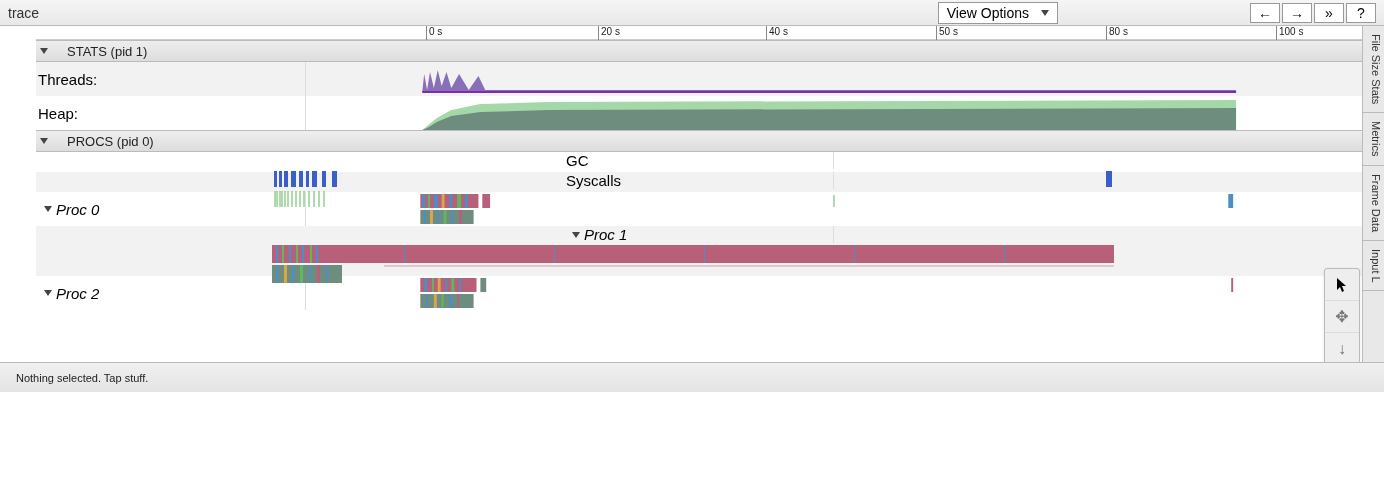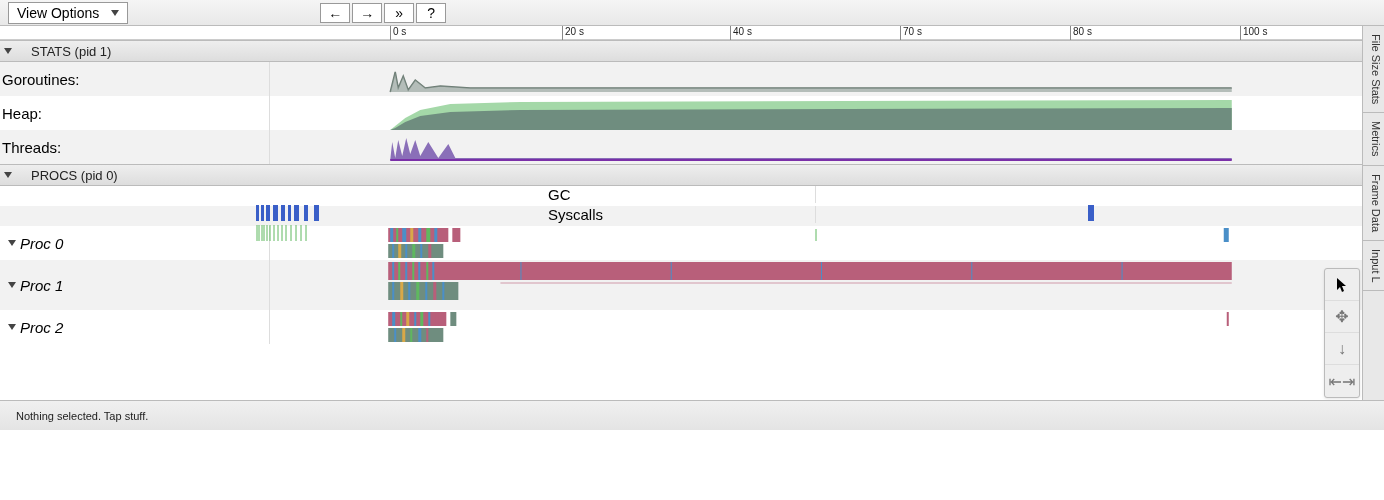--- a/index.html
+++ b/index.html
@@ -2,47 +2,48 @@
 <html><head>
 <meta charset="utf-8">
 <style>
 * { box-sizing: border-box; margin: 0; padding: 0; }
 body { font-family: -apple-system, Helvetica, Arial, sans-serif; font-size: 13px; width: 1384px; height: 500px; overflow: hidden; background: #fff; }
 .header { height: 26px; background: linear-gradient(#f5f5f5, #e8e8e8); border-bottom: 1px solid #bbb; display: flex; align-items: center; padding: 0 8px; gap: 6px; }
 .title { flex: 1; color: #333; font-size: 14px; }
 .view-opts { background: #fff; border: 1px solid #999; padding: 2px 8px; font-size: 14px; display: flex; align-items: center; gap: 12px; cursor: pointer; }
 .nav-btns { display: flex; gap: 2px; }
 .nav-btn { width: 30px; height: 20px; background: #fff; border: 1px solid #999; display: flex; align-items: center; justify-content: center; font-size: 14px; cursor: pointer; }
-.main { display: flex; height: 374px; }
+.main { display: flex; height: 336px; padding-left: 36px; }
 .content { flex: 1; position: relative; overflow: hidden; }
 .ruler { height: 14px; background: #fff; position: relative; border-bottom: 1px solid #ccc; }
 .ruler-tick { position: absolute; top: 0; font-size: 10px; color: #222; border-left: 1px solid #888; padding-left: 2px; height: 14px; }
 .section-hdr { height: 22px; background: linear-gradient(#eee, #ddd); border-top: 1px solid #bbb; border-bottom: 1px solid #bbb; display: flex; align-items: center; padding-left: 4px; font-size: 13px; color: #222; gap: 19px; }
 .row { display: flex; height: 34px; align-items: center; }
 .row.alt { background: #f2f2f2; }
 .label-col { width: 270px; padding-left: 2px; font-size: 15px; color: #000; border-right: 1px solid #ddd; height: 100%; display: flex; align-items: center; gap: 4px; }
 .label-col.proc { padding-left: 8px; font-style: italic; }
 .track { flex: 1; height: 100%; position: relative; }
 .tri { display: inline-block; width: 0; height: 0; border-left: 4px solid transparent; border-right: 4px solid transparent; border-top: 6px solid #444; }
 .right-tabs { width: 22px; background: #e8e8e8; border-left: 1px solid #bbb; display: flex; flex-direction: column; }
 .vtab { flex: 0 0 auto; writing-mode: vertical-rl; text-orientation: mixed; padding: 8px 2px; font-size: 11px; color: #333; border-bottom: 1px solid #bbb; text-align: center; cursor: pointer; }
 .footer { height: 30px; background: linear-gradient(#f0f0f0, #e4e4e4); border-top: 1px solid #bbb; display: flex; align-items: center; padding-left: 16px; font-size: 11px; color: #222; }
 .tool-palette { position: absolute; right: 2px; top: 242px; width: 36px; background: #eee; border: 1px solid #bbb; border-radius: 3px; display: flex; flex-direction: column; box-shadow: 0 1px 3px rgba(0,0,0,0.1); }
 .tool-btn { height: 32px; display: flex; align-items: center; justify-content: center; font-size: 16px; color: #777; border-bottom: 1px solid #ddd; cursor: pointer; }
 .tool-btn.active { color: #000; }
 .tool-btn:last-child { border-bottom: none; }
 svg { display: block; }
 .row.half { height: 20px; flex-direction: column; }
-.row.tall { height: 50px; }
+.row.tall { height: 50px; flex-direction: column; }
 .blank { height: 68px; background: #fff; }
 </style>
 </head>
 <body>
 
 <div class="header">
+  <div class="title">trace</div>
   <div class="view-opts">
     <span>View Options</span>
     <span class="tri"></span>
   </div>
   <div style="flex:0 0 180px"></div>
   <div class="nav-btns">
     <div class="nav-btn">←</div>
     <div class="nav-btn">→</div>
     <div class="nav-btn">»</div>
     <div class="nav-btn">?</div>
@@ -50,57 +51,48 @@
 </div>
 
 <div class="main">
   <div class="content">
 
     <div class="ruler">
       <div style="position:absolute; left:270px; top:0; right:0; bottom:0;">
         <span class="ruler-tick" style="left:120px">0 s</span>
         <span class="ruler-tick" style="left:292px">20 s</span>
         <span class="ruler-tick" style="left:460px">40 s</span>
-        <span class="ruler-tick" style="left:630px">70 s</span>
+        <span class="ruler-tick" style="left:630px">50 s</span>
         <span class="ruler-tick" style="left:800px">80 s</span>
         <span class="ruler-tick" style="left:970px">100 s</span>
       </div>
     </div>
 
     <div class="section-hdr">
       <span class="tri"></span>
       <span>STATS (pid 1)</span>
     </div>
 
+
     <div class="row alt">
-      <div class="label-col">Goroutines:</div>
-      <div class="track">
-        <svg width="100%" height="34" viewBox="0 0 1090 34" preserveAspectRatio="none">
-          <path d="M120 30 L125 10 L128 26 L133 14 L138 28 L145 18 L155 26 L170 24 L200 26 L960 26" fill="none" stroke="#6a7a72" stroke-width="1.5"></path>
-          <path d="M120 30 L125 10 L128 26 L133 14 L138 28 L145 18 L155 26 L170 24 L200 26 L960 26 L960 30 Z" fill="#8a9a92" opacity="0.6"></path>
+      <div class="label-col">Threads:</div>
+      <div class="track">
+        <svg width="100%" height="34" viewBox="0 0 1090 34" preserveAspectRatio="none">
+          <path d="M120 30 L122 12 L125 28 L128 10 L132 26 L136 8 L140 24 L145 10 L150 26 L158 12 L168 28 L178 14 L185 28 L960 28 L960 30 Z" fill="#8a6fb8"></path>
+          <line x1="120" y1="30" x2="960" y2="30" stroke="#7a2fa8" stroke-width="2"></line>
         </svg>
       </div>
     </div>
 
     <div class="row">
       <div class="label-col">Heap:</div>
       <div class="track">
         <svg width="100%" height="34" viewBox="0 0 1090 34" preserveAspectRatio="none">
           <path d="M120 34 L125 30 L135 22 L150 14 L180 8 L250 6 L960 4 L960 34 Z" fill="#a4d8a8"></path>
           <path d="M120 34 L125 32 L135 26 L150 20 L180 16 L250 14 L960 12 L960 34 Z" fill="#6f8d7f"></path>
-        </svg>
-      </div>
-    </div>
-
-    <div class="row alt">
-      <div class="label-col">Threads:</div>
-      <div class="track">
-        <svg width="100%" height="34" viewBox="0 0 1090 34" preserveAspectRatio="none">
-          <path d="M120 30 L122 12 L125 28 L128 10 L132 26 L136 8 L140 24 L145 10 L150 26 L158 12 L168 28 L178 14 L185 28 L960 28 L960 30 Z" fill="#8a6fb8"></path>
-          <line x1="120" y1="30" x2="960" y2="30" stroke="#7a2fa8" stroke-width="2"></line>
         </svg>
       </div>
     </div>
 
     <div class="section-hdr">
       <span class="tri"></span>
       <span>PROCS (pid 0)</span>
     </div>
 
     <div class="row half">

